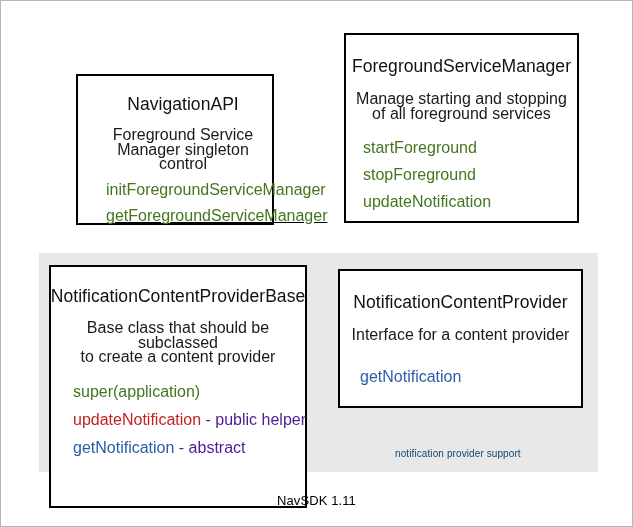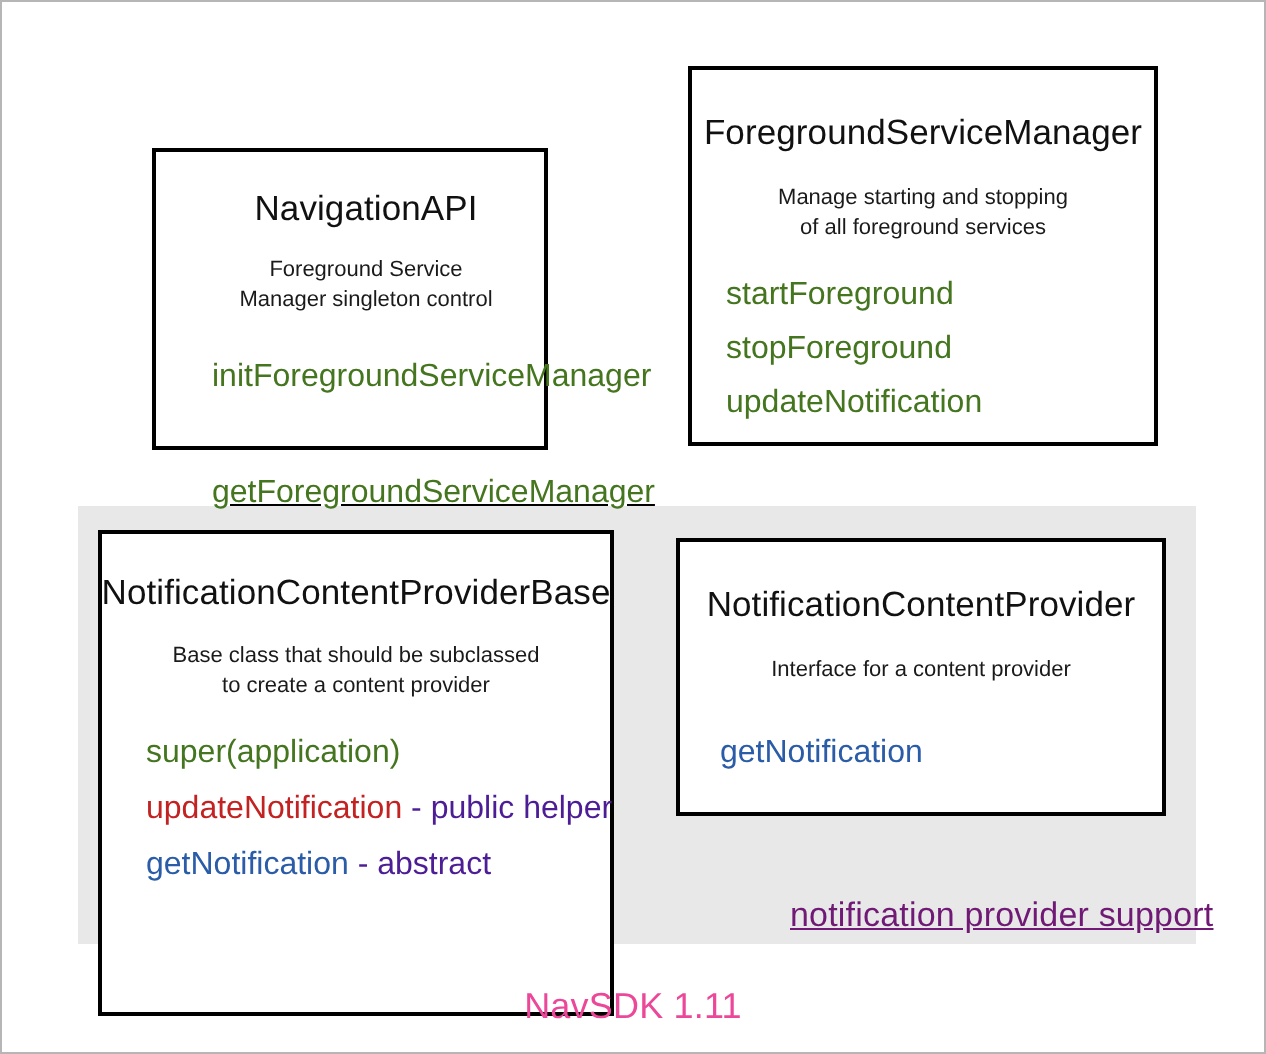--- a/index.html
+++ b/index.html
@@ -24,25 +24,24 @@
   }
 
   
   .group-region {
     position: absolute;
     background: #e8e8e8;
     box-sizing: border-box;
   }
   .group-label {
     position: absolute;
-    color: #701a75;
-    font-size: 17px;
+    color: #0c4a6e;
+    font-size: 10px;
     letter-spacing: 0.1px;
     white-space: nowrap;
-    text-decoration: underline;
   }
 
   
   .class-box {
     position: absolute;
     box-sizing: border-box;
     background: #ffffff;
     border: 2px solid #000000;
     display: flex;
     flex-direction: column;
@@ -50,21 +49,21 @@
   }
   .class-title {
     color: #111111;
     font-size: 17.5px;
     letter-spacing: 0.05px;
     text-align: center;
     white-space: nowrap;
   }
   .class-desc {
     color: #1a1a1a;
-    font-size: 11px;
+    font-size: 16px;
     line-height: 14.5px;
     text-align: center;
     white-space: pre-line;
   }
   .member-list {
     width: 100%;
     box-sizing: border-box;
     display: flex;
     flex-direction: column;
   }
@@ -77,21 +76,21 @@
   .m-red    { color: #c32222; }
   .m-blue   { color: #2b5ca8; }
   .m-note   { color: #4c1d95; }
 
   
   #box-navigation-api {
     left: 75px;  top: 73px;  width: 198px; height: 151px; padding-left: 16px;
   }
   #box-navigation-api .class-title { margin-top: 18px; }
   #box-navigation-api .class-desc  { margin-top: 13px; }
-  #box-navigation-api .member-list { margin-top: 25px; padding-left: 12px; gap: 32px; }
+  #box-navigation-api .member-list { margin-top: 11px; padding-left: 12px; }
   #box-navigation-api .member + .member { margin-top: 12px; text-decoration: underline; }
 
   #box-foreground-service-manager {
     left: 343px; top: 32px;  width: 235px; height: 190px;
   }
   #box-foreground-service-manager .class-title { margin-top: 21px; }
   #box-foreground-service-manager .class-desc  { margin-top: 15px; }
   #box-foreground-service-manager .member-list { margin-top: 20px; padding-left: 17px; }
   #box-foreground-service-manager .member + .member { margin-top: 13px; }
 
@@ -116,22 +115,22 @@
   #label-notification-support {
     left: 394px; top: 447px;
   }
 
   .footer-caption {
     position: absolute;
     left: 0;
     right: 0;
     top: 492px;
     text-align: center;
-    color: #ec4899;
-    font-size: 18px;
+    color: #000000;
+    font-size: 13px;
     letter-spacing: 0.1px;
   }
 </style>
 </head>
 <body>
 
 <div id="canvas">
 
   <div id="region-notification-support" class="group-region"></div>
 

